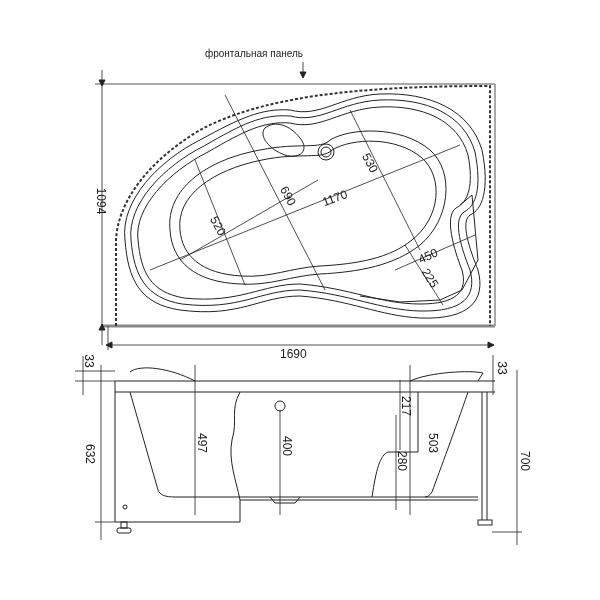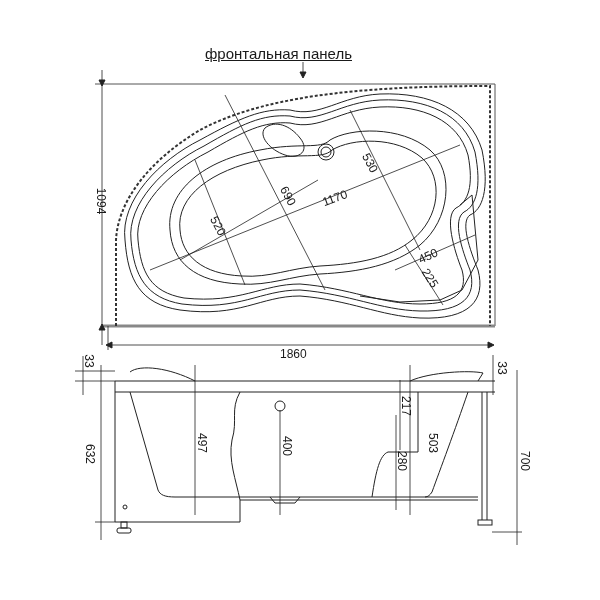--- a/index.html
+++ b/index.html
@@ -1,19 +1,19 @@
 <!DOCTYPE html>
 <html><head>
 <meta charset="utf-8">
 <style>
   html,body{margin:0;padding:0;background:#ffffff;}
   body{width:600px;height:600px;overflow:hidden;position:relative;font-family:"Liberation Sans",sans-serif;}
   #drawing{position:absolute;left:0;top:0;width:600px;height:600px;}
   .lbl{position:absolute;font-family:"Liberation Sans",sans-serif;font-size:12px;color:#1a1a1a;white-space:nowrap;line-height:12px;}
-  .title{font-size:15px;text-decoration:underline;}
+  .title{font-size:10px;}
   .rot-90{transform:rotate(90deg);transform-origin:center center;}
 </style>
 </head>
 <body>
 
 <svg id="drawing" viewBox="0 0 600 600" xmlns="http://www.w3.org/2000/svg">
   <g fill="none" stroke="#222" stroke-width="1">
 
     <line x1="95" y1="84" x2="495" y2="84" stroke="#555"></line>
     <line x1="495" y1="84" x2="495" y2="326" stroke="#555"></line>
@@ -93,21 +93,21 @@
     <line x1="400" y1="380" x2="400" y2="450" stroke-width="0.8"></line>
     <line x1="396" y1="415" x2="396" y2="510" stroke-width="0.8"></line>
     <line x1="493" y1="355" x2="493" y2="395" stroke-width="0.8"></line>
     <line x1="517" y1="370" x2="517" y2="545" stroke-width="0.8"></line>
     <line x1="492" y1="532" x2="522" y2="532" stroke-width="0.8"></line>
   </g>
 </svg>
 
 <div class="lbl title" style="left:205px;top:48px;">фронтальная панель</div>
 <div class="lbl rot-90" style="left:88px;top:195px;">1094</div>
-<div class="lbl" style="left:280px;top:348px;">1860</div>
+<div class="lbl" style="left:280px;top:348px;">1690</div>
 <div class="lbl" style="left:322px;top:192px;transform:rotate(-20deg);">1170</div>
 <div class="lbl" style="left:278px;top:190px;transform:rotate(62deg);">690</div>
 <div class="lbl" style="left:208px;top:220px;transform:rotate(62deg);">520</div>
 <div class="lbl" style="left:360px;top:157px;transform:rotate(62deg);">530</div>
 <div class="lbl" style="left:418px;top:250px;transform:rotate(-25deg);">450</div>
 <div class="lbl" style="left:420px;top:272px;transform:rotate(58deg);">225</div>
 
 <div class="lbl rot-90" style="left:82px;top:355px;">33</div>
 <div class="lbl rot-90" style="left:80px;top:448px;">632</div>
 <div class="lbl rot-90" style="left:192px;top:437px;">497</div>

